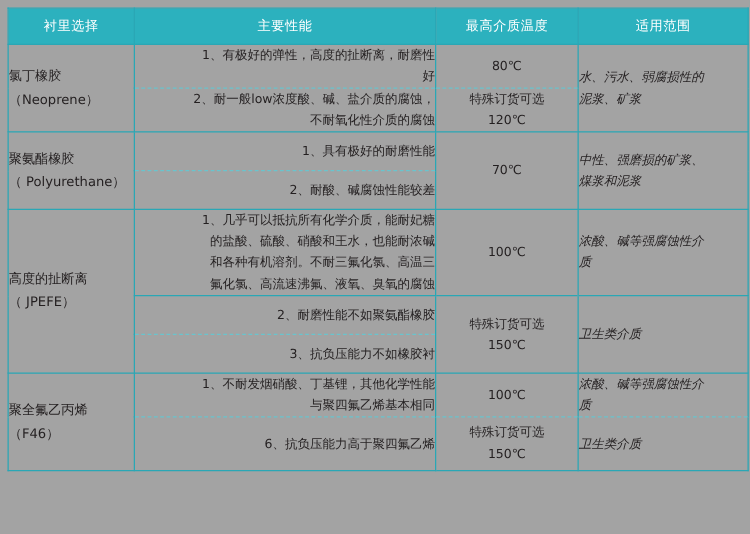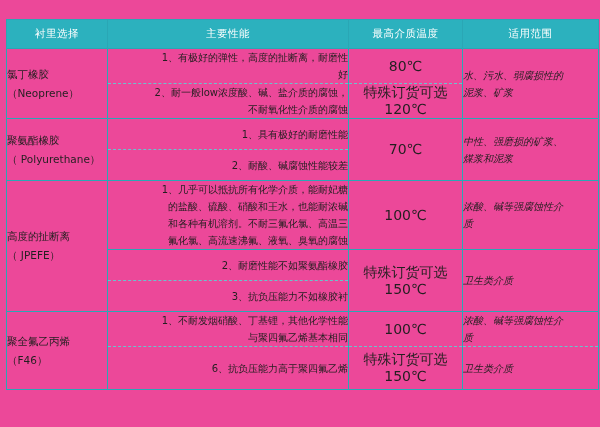--- a/index.html
+++ b/index.html
@@ -6,22 +6,22 @@
   body{
     width:600px;height:427px;
     background:#ffffff;
     font-family:"Liberation Sans","DejaVu Sans",sans-serif;
     color:#231f20;
     overflow:hidden;
   }
   .wrap{
     width:600px;height:427px;
     box-sizing:border-box;
-    padding:19px 6px 4px 6px;
-    background:#ec4899;
+    padding:6px 6px 4px 6px;
+    background:#a3a3a3;
   }
   table.spec{
     width:588px;
     border-collapse:collapse;
     table-layout:fixed;
   }
   table.spec td, table.spec th{
     border:1px solid #2aa7b5;
     padding:0;
     vertical-align:middle;
@@ -47,21 +47,21 @@
     line-height:19px;
     padding:4px 2px;
   }
   td.feat{
     padding:7px 9px;
     text-align:right;
   }
   td.temp{
     text-align:center;
     padding:5px 4px;
-    font-size:14px;
+    font-size:10px;
     line-height:17px;
   }
   td.range{
     text-align:left;
     padding:7px 9px;
     font-size:10px;
     line-height:17px;
     font-style:italic;
   }
   .dashed-b{ border-bottom:1px dashed #69c4cd !important; }

